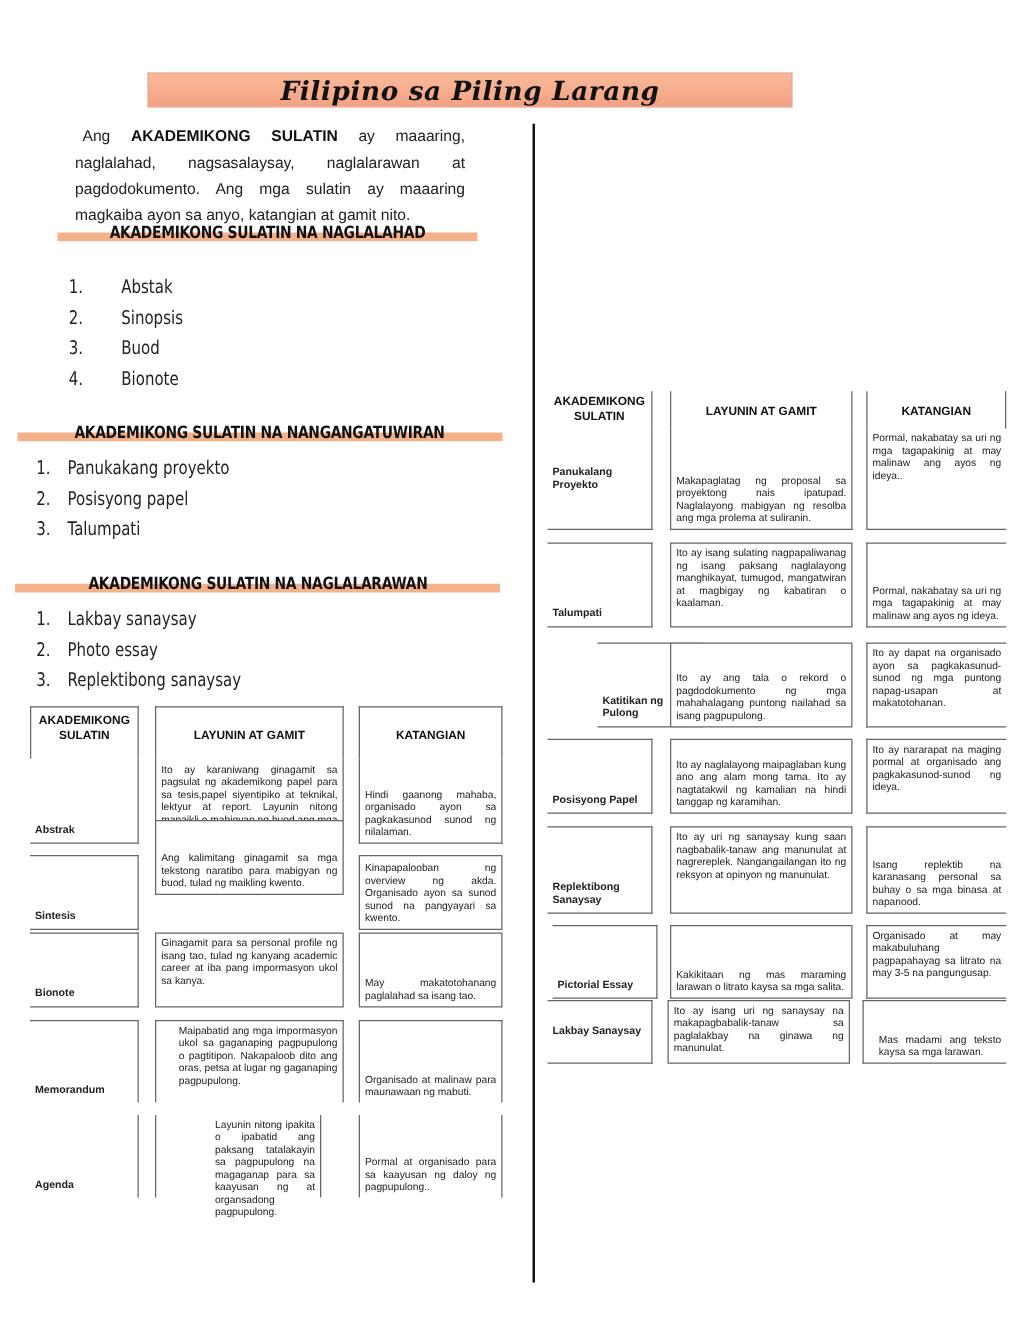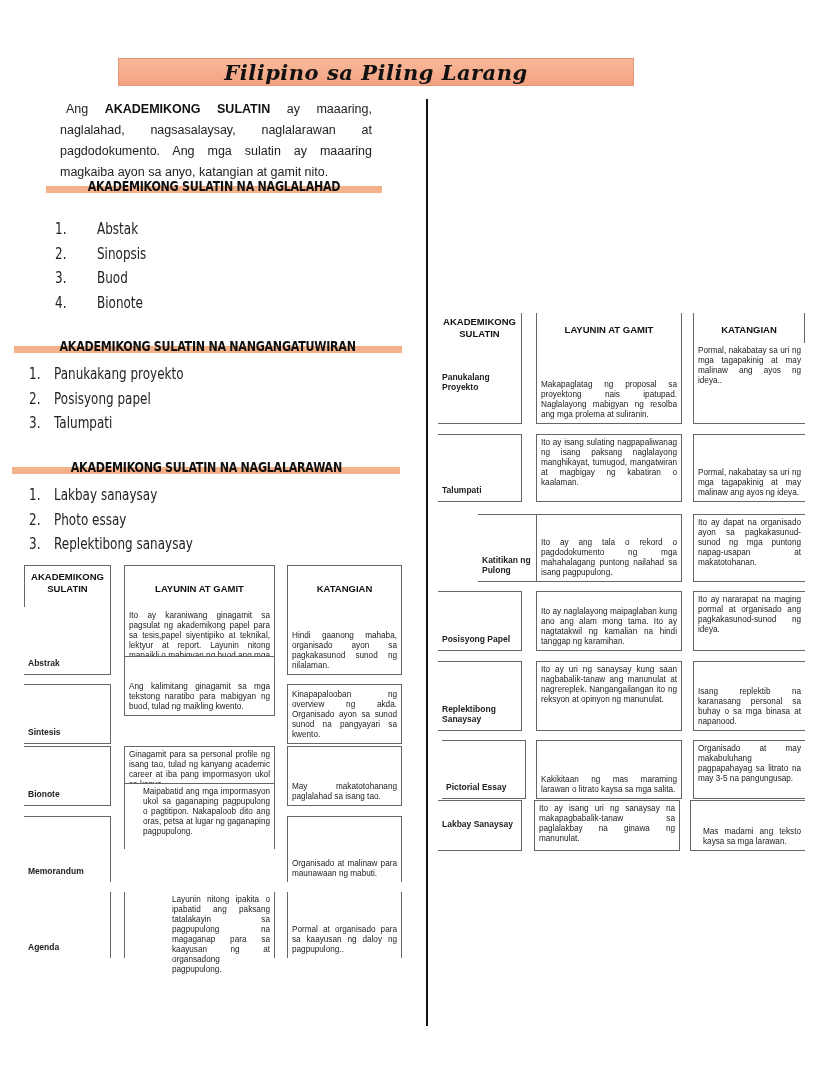--- a/index.html
+++ b/index.html
@@ -160,29 +160,29 @@
 
   <div class="cell name nb-left" style="left:24px; top:746px; width:87px; height:60px;">Bionote</div>
   <div class="cell txt top" style="left:124px; top:746px; width:151px; height:60px;">
       <span>Ginagamit para sa personal profile ng isang tao, tulad ng kanyang academic career at iba pang impormasyon ukol sa kanya.</span>
     </div>
   <div class="cell txt" style="left:287px; top:746px; width:115px; height:60px;">
       <span>May makatotohanang paglalahad sa isang tao.</span>
     </div>
 
   <div class="cell name nb-left nb-bottom" style="left:24px; top:816px; width:87px; height:66px;">Memorandum</div>
-  <div class="cell txt top nb-bottom" style="left:124px; top:783px; width:151px; height:66px;padding-left:18px;">
+  <div class="cell txt top nb-bottom" style="left:124px; top:816px; width:151px; height:66px;padding-left:18px;">
       <span>Maipabatid ang mga impormasyon ukol sa gaganaping pagpupulong o pagtitipon. Nakapaloob dito ang oras, petsa at lugar ng gaganaping pagpupulong.</span>
     </div>
   <div class="cell txt nb-bottom" style="left:287px; top:816px; width:115px; height:66px;">
       <span>Organisado at malinaw para maunawaan ng mabuti.</span>
     </div>
 
   <div class="cell name nb-left nb-top nb-bottom" style="left:24px; top:892px; width:87px; height:66px;">Agenda</div>
-  <div class="cell txt top nb-top nb-bottom" style="left:124px; top:892px; width:151px; height:66px;padding-left:47px;">
+  <div class="cell txt top nb-top nb-bottom" style="left:124px; top:892px; width:133px; height:66px;padding-left:47px;">
       <span>Layunin nitong ipakita o ipabatid ang paksang tatalakayin sa pagpupulong na magaganap para sa kaayusan ng at organsadong pagpupulong.</span>
     </div>
   <div class="cell txt nb-top nb-bottom" style="left:287px; top:892px; width:115px; height:66px; align-items:flex-end;">
       <span>Pormal at organisado para sa kaayusan ng daloy ng pagpupulong..</span>
     </div>
 </div>
 
 <div class="tbl">
 
   <div class="cell hdr nb-bottom nb-left nb-top" style="left:438px; top:313px; width:84px; height:30px; padding-top:3px;">AKADEMIKONG SULATIN</div>

